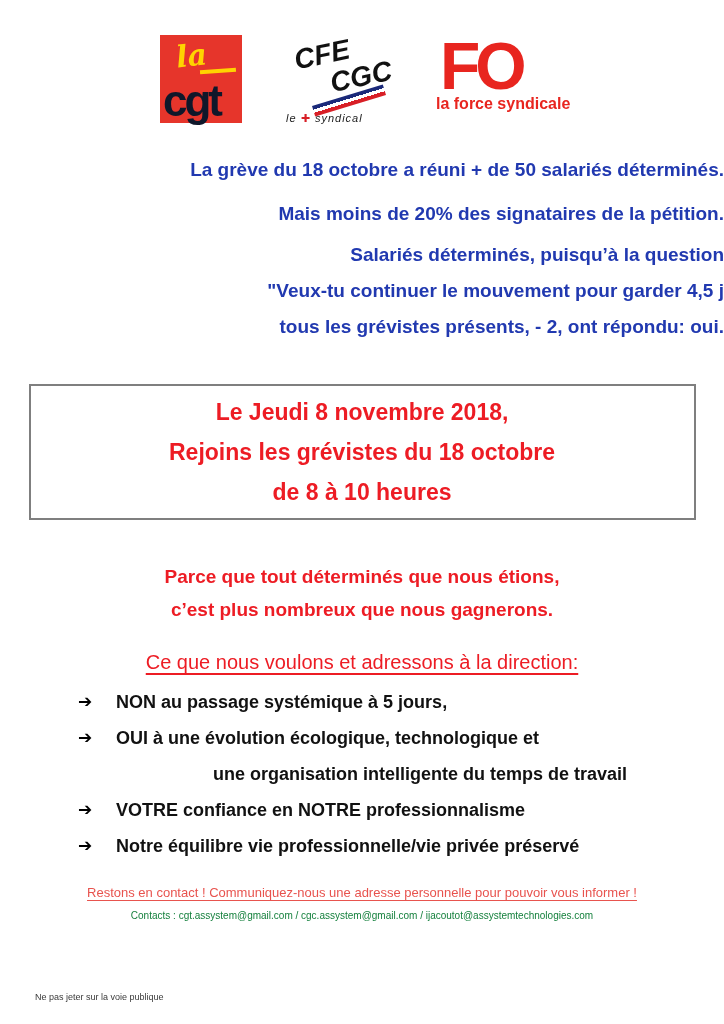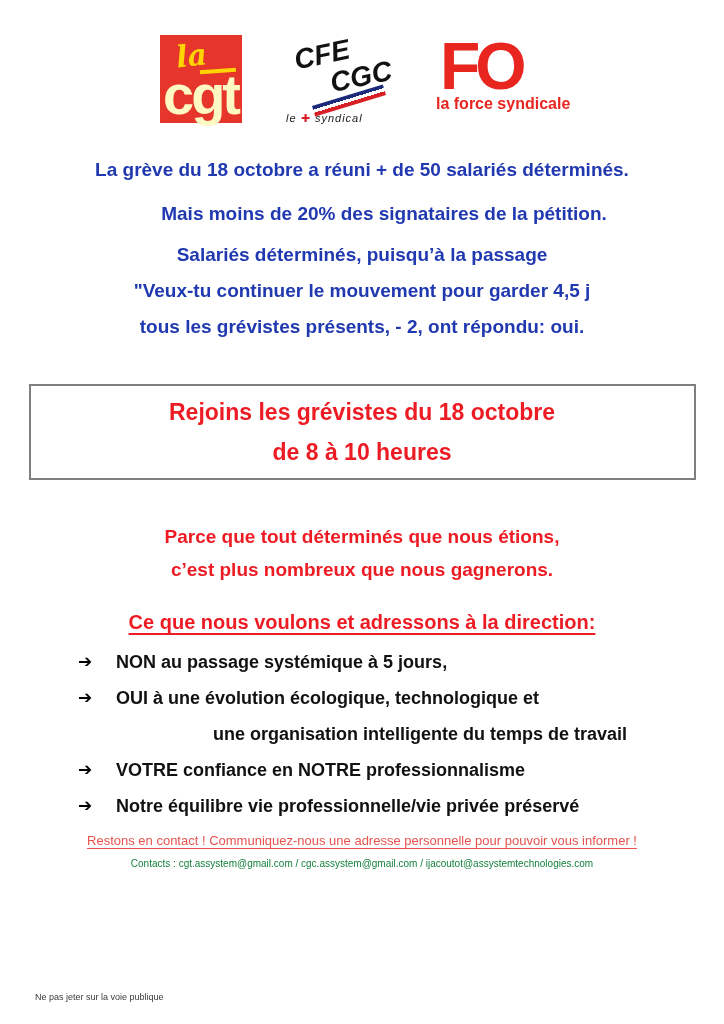--- a/index.html
+++ b/index.html
@@ -7,59 +7,59 @@
     width:724px;height:1024px;background:#ffffff;overflow:hidden;
     font-family:"Liberation Sans","DejaVu Sans",sans-serif;
     position:relative;
   }
   
   .logos{padding-top:33px;display:flex;justify-content:center;align-items:center;gap:36px;height:92px;}
   
   .cgt-box{width:82px;height:88px;background:#e6352b;position:relative;flex:0 0 auto;}
   .cgt-la{position:absolute;top:6px;left:16px;color:#ffd400;font-family:"DejaVu Serif",serif;font-style:italic;font-weight:700;font-size:30px;transform:rotate(-6deg);line-height:1;}
   .cgt-la-swash{position:absolute;top:34px;left:40px;width:36px;height:4px;background:#ffd400;transform:rotate(-4deg);}
-  .cgt-word{position:absolute;bottom:0px;left:3px;color:#fef9c3;font-weight:800;font-size:56px;line-height:1;letter-spacing:-3px;}
+  .cgt-word{position:absolute;bottom:0px;left:3px;color:#0f172a;font-weight:800;font-size:44px;line-height:1;letter-spacing:-3px;}
   
   .cfecgc{width:122px;height:92px;position:relative;flex:0 0 auto;}
   .cfe-top{position:absolute;top:8px;left:16px;font-weight:800;font-style:italic;font-size:28px;color:#111;transform:rotate(-12deg);line-height:1;}
   .cfe-bottom{position:absolute;top:30px;left:52px;font-weight:800;font-style:italic;font-size:28px;color:#111;transform:rotate(-12deg);line-height:1;}
   .cfe-stripes{position:absolute;top:62px;left:34px;width:74px;height:11px;transform:rotate(-17deg);
     background:linear-gradient(to bottom,#1b2a7a 0 34%,#ffffff 34% 64%,#d81f26 64% 100%);}
   .cfe-tagline{position:absolute;bottom:0;left:8px;font-size:11px;font-style:italic;color:#222;letter-spacing:1px;white-space:nowrap;}
   .cfe-tagline .plus{color:#d81f26;font-weight:700;font-style:normal;}
   
   .fo{width:128px;height:80px;position:relative;flex:0 0 auto;}
   .fo-acronym{position:absolute;top:-6px;left:4px;color:#e8251f;font-weight:800;font-size:66px;line-height:1;letter-spacing:-5px;}
   .fo-tagline{position:absolute;bottom:6px;left:0;color:#e8251f;font-weight:700;font-size:16px;white-space:nowrap;
     text-shadow:-1px -1px 0 #fff,1px -1px 0 #fff,-1px 1px 0 #fff,1px 1px 0 #fff,0 -1px 0 #fff,0 1px 0 #fff,-1px 0 0 #fff,1px 0 0 #fff;}
   
-  .intro{margin-top:34px;text-align:center;color:#2139b0;font-weight:700;font-size:19px;}
+  .intro{margin-top:34px;text-align:right;color:#2139b0;font-weight:700;font-size:19px;}
   .intro .l{line-height:22px;}
   .intro .l0{margin-bottom:22px;}
   .intro .l1{margin-bottom:19px;padding-left:44px;}
   .intro .l2,.intro .l3,.intro .l4{margin-bottom:14px;}
   
   .callout{margin:46px auto 0;width:643px;border:2px solid #7f7f7f;padding:12px 10px;text-align:center;
     color:#ed1c24;font-weight:700;font-size:23px;}
   .callout .l{line-height:28px;}
   .callout .l:not(:last-child){margin-bottom:12px;}
   
   .motivation{margin-top:45px;text-align:center;color:#ed1c24;font-weight:700;font-size:19px;}
   .motivation .l{line-height:23px;}
   .motivation .l:not(:last-child){margin-bottom:10px;}
   
-  .demands-heading{margin-top:29px;text-align:center;color:#ed1c24;font-weight:700;font-size:20px;line-height:24px;
+  .demands-heading{margin-top:29px;text-align:center;color:#ed1c24;font-weight:400;font-size:20px;line-height:24px;
     text-decoration:underline;text-underline-offset:4px;text-decoration-thickness:2px;}
   .demands{margin:16px 0 0 78px;color:#111;font-weight:700;font-size:18px;}
   .demand-row{display:flex;align-items:flex-start;line-height:24px;margin-bottom:12px;}
   .demand-arrow{width:38px;flex:0 0 auto;font-size:17px;color:#000;}
   .demand-text{flex:1;}
   .demand-cont{margin-left:38px;text-align:center;}
   
-  .contact-banner{margin-top:14px;text-align:center;color:#e8534e;font-size:13px;line-height:17px;
+  .contact-banner{margin-top:26px;text-align:center;color:#e8534e;font-size:13px;line-height:17px;
     text-decoration:underline;text-underline-offset:3px;}
   .contacts-line{margin-top:6px;text-align:center;color:#15803d;font-size:10px;line-height:17px;}
   
   .footer-note{position:absolute;left:35px;top:992px;color:#3a3a3a;font-size:9px;line-height:11px;}
 </style>
 </head>
 <body>
 
 <div class="logos">
   <div class="cgt-box">
@@ -79,26 +79,27 @@
   </div>
   <div class="fo">
     <span class="fo-acronym">FO</span>
     <span class="fo-tagline">la force syndicale</span>
   </div>
 </div>
 
 <div class="intro">
   <div class="l l0">La grève du 18 octobre a réuni + de 50 salariés déterminés.</div>
   <div class="l l1">Mais moins de 20% des signataires de la pétition.</div>
-  <div class="l l2">Salariés déterminés, puisqu’à la passage</div>
+  <div class="l l2">Salariés déterminés, puisqu’à la question</div>
   <div class="l l3">"Veux-tu continuer le mouvement pour garder 4,5 j</div>
   <div class="l l5">tous les grévistes présents, - 2, ont répondu: oui.</div>
 </div>
 
 <div class="callout">
+  <div class="l">Le Jeudi 8 novembre 2018,</div>
   <div class="l">Rejoins les grévistes du 18 octobre</div>
   <div class="l">de 8 à 10 heures</div>
 </div>
 
 <div class="motivation">
   <div class="l">Parce que tout déterminés que nous étions,</div>
   <div class="l">c’est plus nombreux que nous gagnerons.</div>
 </div>
 
 <div class="demands-heading">Ce que nous voulons et adressons à la direction:</div>

